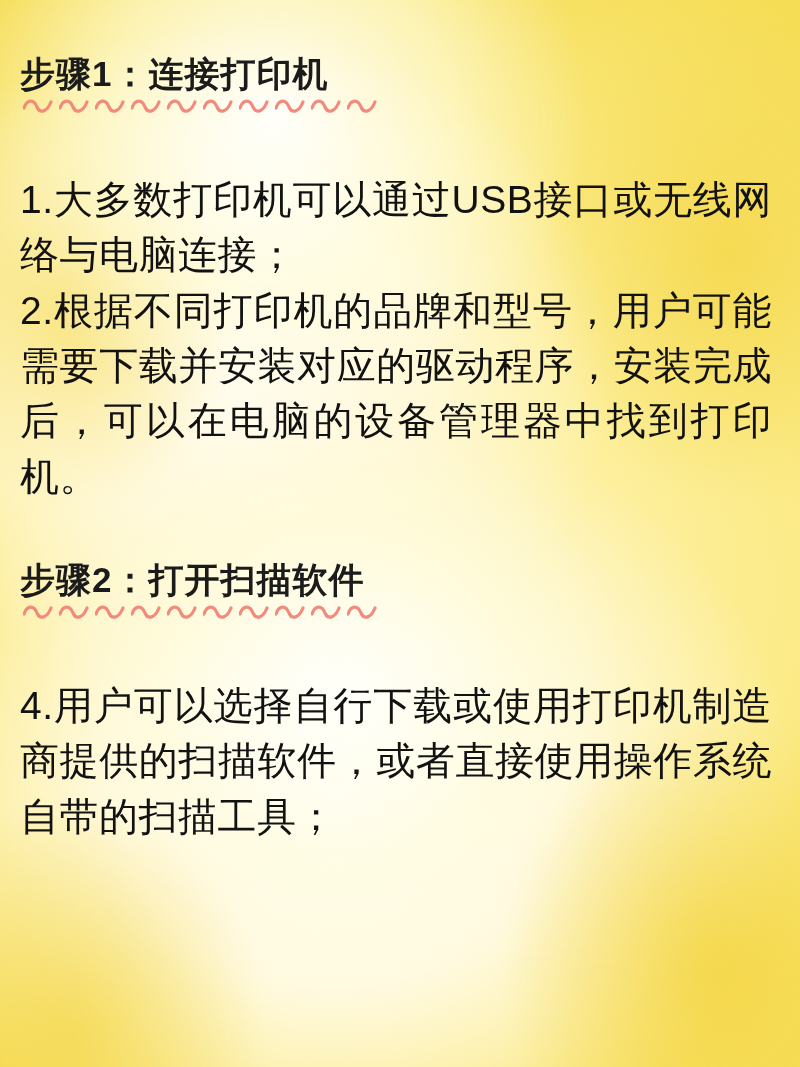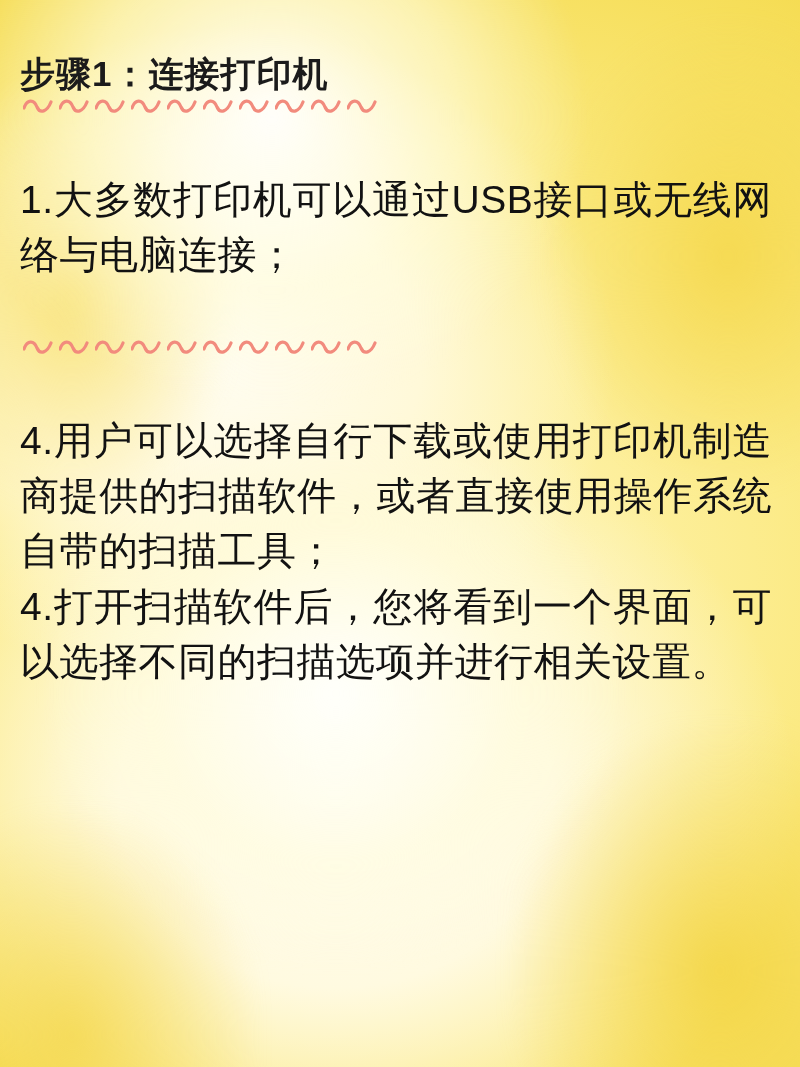--- a/index.html
+++ b/index.html
@@ -170,24 +170,26 @@
         </svg>
         <svg class="wave" width="30" height="16" viewBox="0 0 30 16">
           <path d="M1 11 C 4 2, 11 2, 14 10 C 17 17, 24 15, 28 5" fill="none" stroke="#f28b7d" stroke-width="3.2" stroke-linecap="round"></path>
         </svg>
       </div>
   </div>
 
   <div class="gap-lg"></div>
 
   <div class="para">1.大多数打印机可以通过USB接口或无线网络与电脑连接；</div>
+  <div class="para">2.根据不同打印机的品牌和型号，用户可能需要下载并安装对应的驱动程序，安装完成后，可以在电脑的设备管理器中找到打印机。</div>
 
   <div class="gap-lg"></div>
 
   <div class="heading-block">
+    <div class="heading">步骤2：打开扫描软件</div>
     <div class="underline-row">
         <svg class="wave" width="30" height="16" viewBox="0 0 30 16">
           <path d="M1 11 C 4 2, 11 2, 14 10 C 17 17, 24 15, 28 5" fill="none" stroke="#f28b7d" stroke-width="3.2" stroke-linecap="round"></path>
         </svg>
         <svg class="wave" width="30" height="16" viewBox="0 0 30 16">
           <path d="M1 11 C 4 2, 11 2, 14 10 C 17 17, 24 15, 28 5" fill="none" stroke="#f28b7d" stroke-width="3.2" stroke-linecap="round"></path>
         </svg>
         <svg class="wave" width="30" height="16" viewBox="0 0 30 16">
           <path d="M1 11 C 4 2, 11 2, 14 10 C 17 17, 24 15, 28 5" fill="none" stroke="#f28b7d" stroke-width="3.2" stroke-linecap="round"></path>
         </svg>
@@ -211,15 +213,14 @@
         </svg>
         <svg class="wave" width="30" height="16" viewBox="0 0 30 16">
           <path d="M1 11 C 4 2, 11 2, 14 10 C 17 17, 24 15, 28 5" fill="none" stroke="#f28b7d" stroke-width="3.2" stroke-linecap="round"></path>
         </svg>
       </div>
   </div>
 
   <div class="gap-lg"></div>
 
   <div class="para">4.用户可以选择自行下载或使用打印机制造商提供的扫描软件，或者直接使用操作系统自带的扫描工具；</div>
-  <div class="para">4.打开扫描软件后，您将看到一个界面，可以选择不同的扫描选项并进行相关设置。</div>
 
 </div>
 
 </body></html>

